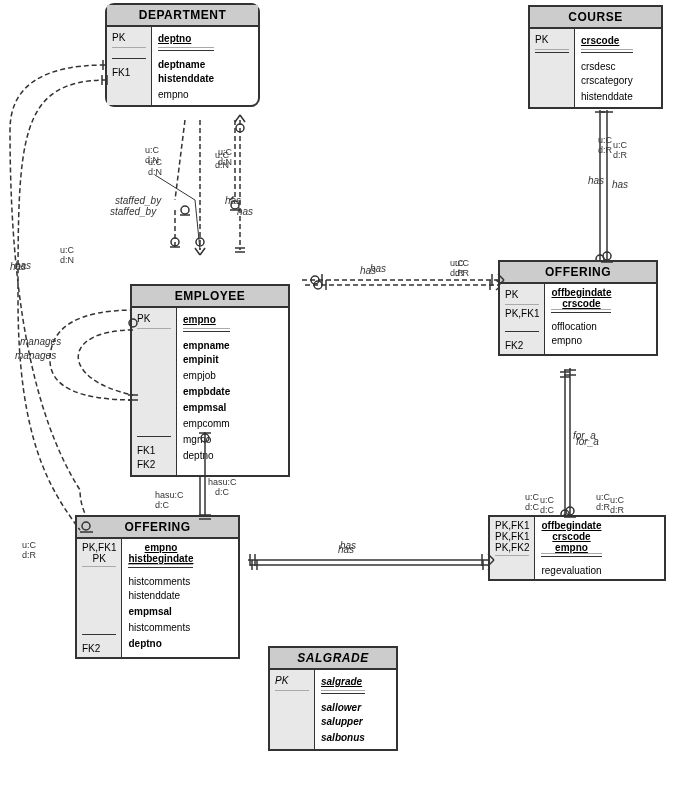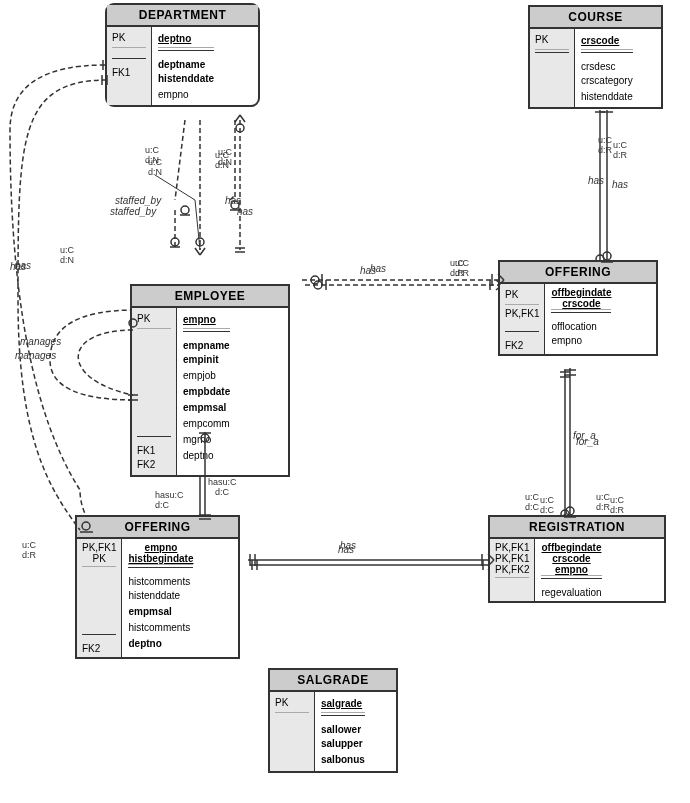--- a/index.html
+++ b/index.html
@@ -352,21 +352,20 @@
           <span>histcomments</span>
         </div>
         <div class="entity-row">
           <span class="bold">deptno</span>
         </div>
       </div>
     </div>
   </div>
 
   <div class="entity" style="top:515px; left:488px; min-width:178px;">
-    <div class="entity-header">REGISTRATION</div>
     <div class="entity-body">
       <div class="entity-keys">
         <div class="entity-row pk-row" style="flex-direction:column; padding-bottom:2px;">
           <span class="key-label">PK,FK1</span>
           <span class="key-label">PK,FK1</span>
           <span class="key-label">PK,FK2</span>
         </div>
         <div style="height:18px;"></div>
       </div>
       <div class="entity-attrs">
@@ -375,21 +374,21 @@
           <span class="underline bold">crscode</span>
           <span class="underline bold">empno</span>
         </div>
         <div class="entity-row separator">
           <span>regevaluation</span>
         </div>
       </div>
     </div>
   </div>
 
-  <div class="entity" style="top:668px; left:268px; min-width:130px;">
+  <div class="entity" style="top:646px; left:268px; min-width:130px;font-style:italic;">
     <div class="entity-header">SALGRADE</div>
     <div class="entity-body">
       <div class="entity-keys">
         <div class="entity-row pk-row" style="padding-bottom:2px;">
           <span class="key-label">PK</span>
         </div>
         <div style="height:55px;"></div>
       </div>
       <div class="entity-attrs">
         <div class="entity-row pk-row">

